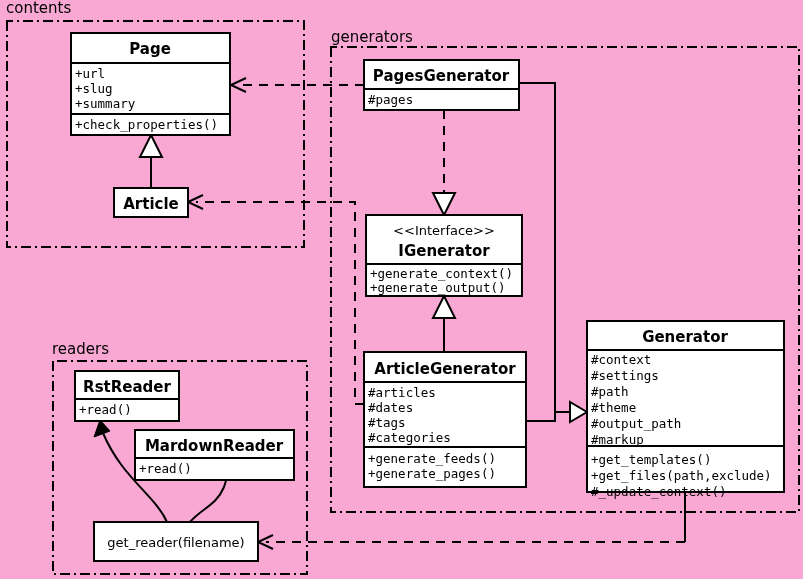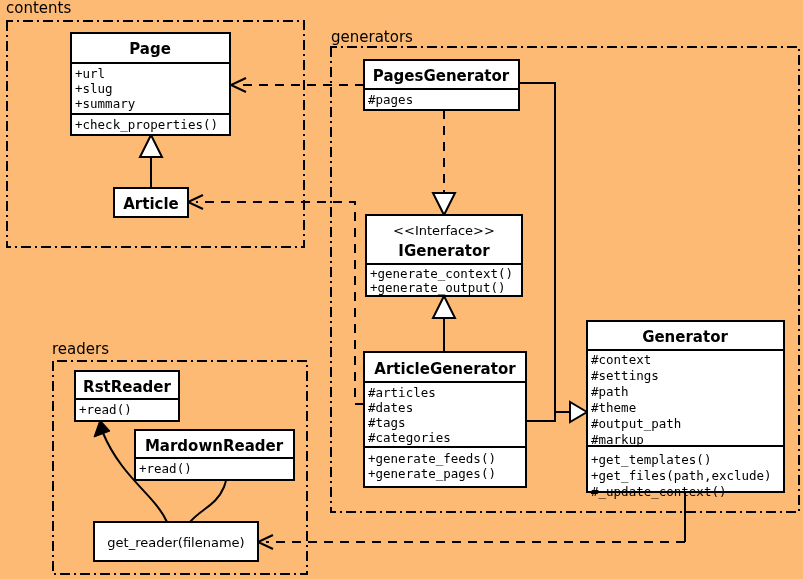--- a/index.html
+++ b/index.html
@@ -4,21 +4,21 @@
 <style>
   html, body {
     margin: 0;
     padding: 0;
     background: #ffffff;
   }
   #diagram-root {
     position: relative;
     width: 803px;
     height: 579px;
-    background: #fdba74;
+    background: #f9a8d4;
     font-family: "DejaVu Sans", sans-serif;
     overflow: hidden;
   }
   #uml-svg {
     position: absolute;
     left: 0;
     top: 0;
     width: 803px;
     height: 579px;
   }

